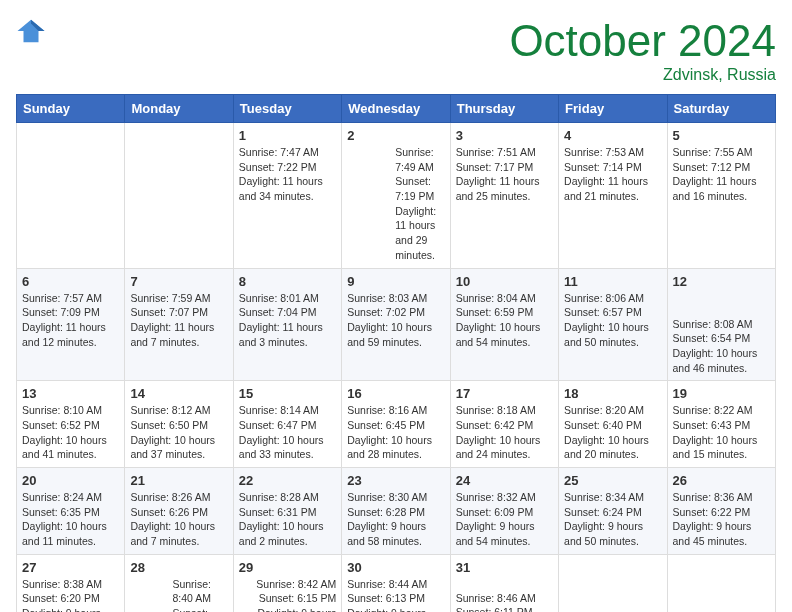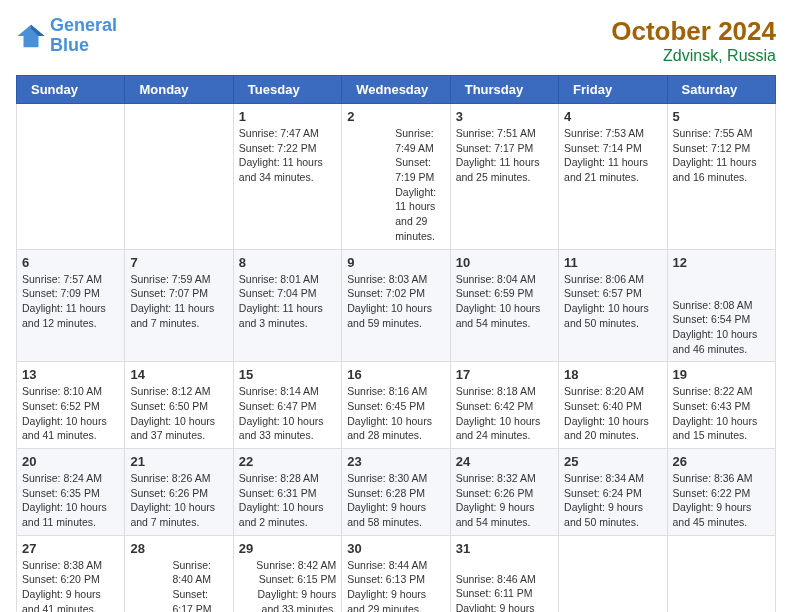--- a/index.html
+++ b/index.html
@@ -27,38 +27,38 @@
       color: #333;
       line-height: 1.1;
     }
     .logo-text span { color: #4a90d9; }
     .logo-icon {
       width: 30px;
       height: 30px;
     }
     .title-block { text-align: right; }
     .month-title {
-      font-size: 26px;
-      font-weight: bold;
-      color: #a16207;
+      font-size: 44px;
+      font-weight: normal;
+      color: #15803d;
     }
     .subtitle {
       font-size: 16px;
       color: #15803d;
     }
     table {
       width: 100%;
       border-collapse: collapse;
       table-layout: fixed;
     }
     thead tr th {
       background: #3a6bbf;
       color: #fff;
       text-align: left;
-      padding: 6px 14px;
+      padding: 6px 6px;
       font-size: 13px;
       font-weight: bold;
       border: 1px solid #2a5aaa;
     }
     tbody tr td {
       vertical-align: top;
       padding: 5px 5px;
       font-size: 11px;
       color: #333;
       border: 1px solid #ddd;
@@ -83,24 +83,20 @@
   </style>
 </head>
 <body>
 
 <div class="header">
   <div class="logo">
     <svg class="logo-icon" viewBox="0 0 40 40">
       <polygon points="20,5 38,20 30,20 30,35 10,35 10,20 2,20" fill="#4a90d9"></polygon>
       <polygon points="20,5 38,20 30,20 20,10" fill="#2a6ab0"></polygon>
     </svg>
-    <div class="logo-text">
-      <div><span>General</span></div>
-      <div><span style="color:#4a90d9">Blue</span></div>
-    </div>
   </div>
   <div class="title-block">
     <div class="month-title">October 2024</div>
     <div class="subtitle">Zdvinsk, Russia</div>
   </div>
 </div>
 
 <table>
   <thead>
     <tr id="header-row">
@@ -257,21 +253,21 @@
         </td>
         <td>
           <span class="day-num">23</span>
           <div class="day-info" style="white-space: pre-line;">Sunrise: 8:30 AM
 Sunset: 6:28 PM
 Daylight: 9 hours and 58 minutes.</div>
         </td>
         <td>
           <span class="day-num">24</span>
           <div class="day-info" style="white-space: pre-line;">Sunrise: 8:32 AM
-Sunset: 6:26 PM
+Sunset: 6:09 PM
 Daylight: 9 hours and 54 minutes.</div>
         </td>
         <td>
           <span class="day-num">25</span>
           <div class="day-info" style="white-space: pre-line;">Sunrise: 8:34 AM
 Sunset: 6:24 PM
 Daylight: 9 hours and 50 minutes.</div>
         </td>
         <td>
           <span class="day-num">26</span>

